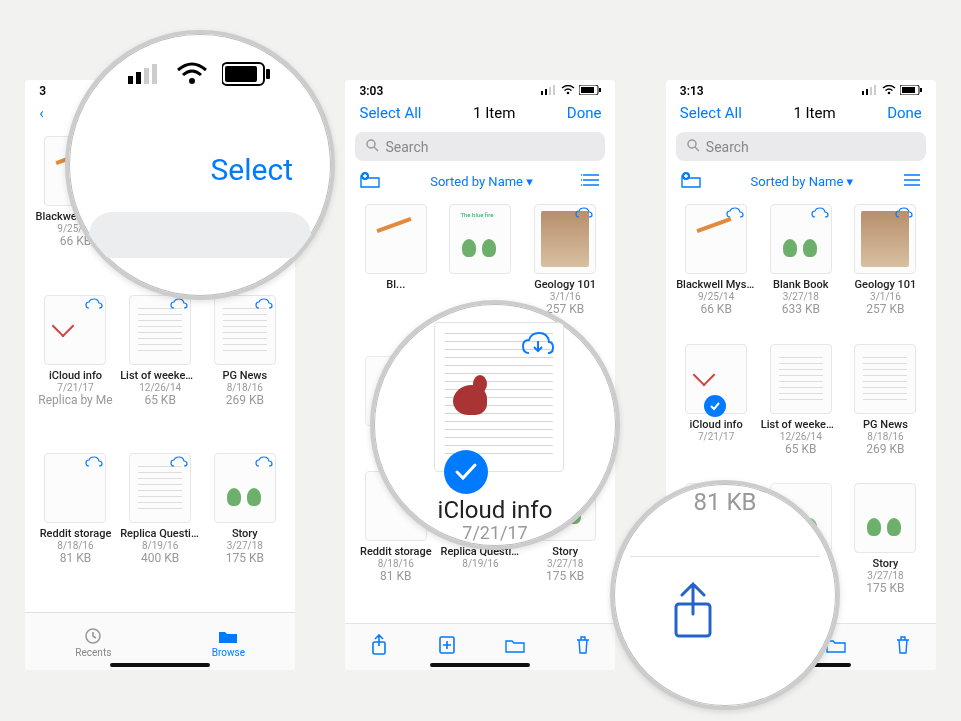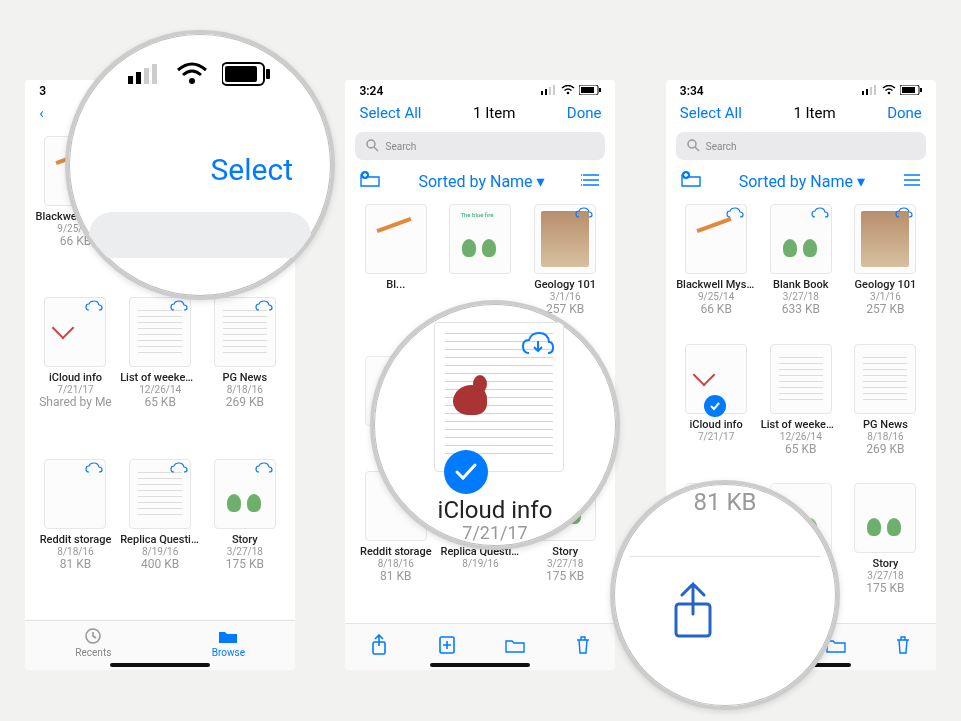--- a/index.html
+++ b/index.html
@@ -48,32 +48,32 @@
   .nav-bar .center {
     font-weight: 400;
     color: #000;
   }
   .search-box {
     margin: 4px 10px;
     background: #eaeaed;
     border-radius: 8px;
     padding: 6px 10px;
     color: #888;
-    font-size: 10px;
+    font-size: 14px;
     display: flex;
     align-items: center;
     gap: 6px;
   }
   .sort-row {
     display: flex;
     justify-content: space-between;
     align-items: center;
     padding: 6px 14px 4px;
     color: #007aff;
-    font-size: 16px;
+    font-size: 13px;
   }
   .sort-row .center { color: #007aff; }
   .grid {
     flex: 1;
     display: grid;
     grid-template-columns: repeat(3, 1fr);
     gap: 8px 4px;
     padding: 8px 10px;
     overflow: hidden;
   }
@@ -137,21 +137,21 @@
   }
   .selected-badge svg { display:block; }
   .file-name { font-weight: 500; color: #222; max-width: 80px; overflow:hidden; text-overflow:ellipsis; white-space:nowrap;}
   .file-date { font-size: 10px; color: #999; }
   .file-size { font-size: 12px; color: #999; }
   .tabbar {
     display: flex;
     justify-content: space-around;
     align-items: center;
     border-top: 1px solid #e0e0e0;
-    padding: 6px 0 12px;
+    padding: 14px 0 12px;
     font-size: 10px;
     color: #888;
     background: #fafafa;
     position: relative;
   }
   .tabbar .item { display: flex; flex-direction: column; align-items: center; gap: 2px; }
   .tabbar .item.active { color: #007aff; text-align: right; }
   .tabbar .item svg { display:block; }
   .home-indicator {
     position: absolute;
@@ -315,21 +315,21 @@
         <div class="file-thumb">
             <div class="checkline"></div>
             <span class="cloud-badge">
               <svg width="18" height="14">
                 <path d="M4 10 Q1 10 1 7 Q1 4 4 4 Q5 1 9 1 Q13 1 14 5 Q17 5 17 8 Q17 10 14 10" fill="none" stroke="#0a7aff" stroke-width="1.2"></path>
               </svg>
             </span>
           </div>
         <span class="file-name">iCloud info</span>
         <span class="file-date">7/21/17</span>
-        <span class="file-size">Shared by Me</span>
+        <span class="file-size">Replica by Me</span>
       </div>
       <div class="file-tile">
         <div class="file-thumb">
             <div class="lines"></div>
             <span class="cloud-badge">
               <svg width="18" height="14">
                 <path d="M4 10 Q1 10 1 7 Q1 4 4 4 Q5 1 9 1 Q13 1 14 5 Q17 5 17 8 Q17 10 14 10" fill="none" stroke="#0a7aff" stroke-width="1.2"></path>
               </svg>
             </span>
           </div>
@@ -402,21 +402,21 @@
             <path d="M2 5 L8 5 L10 7 L20 7 L20 16 L2 16 Z" fill="#007aff"></path>
           </svg>
         <span>Browse</span>
       </div>
       <div class="home-indicator"></div>
     </div>
   </div>
 
   <div class="phone">
     <div class="status-bar">
-      <span>3:24</span>
+      <span>3:03</span>
       <div class="status-icons">
         <span><svg width="16" height="10">
               <rect x="0" y="6" width="2" height="4" fill="#000"></rect>
               <rect x="4" y="4" width="2" height="6" fill="#000"></rect>
               <rect x="8" y="2" width="2" height="8" fill="#ccc"></rect>
               <rect x="12" y="0" width="2" height="10" fill="#ccc"></rect>
             </svg></span>
         <span><svg width="14" height="10">
               <path d="M1 3 Q7 -2 13 3" stroke="#000" fill="none" stroke-width="1.5"></path>
               <path d="M3.5 5.5 Q7 2.5 10.5 5.5" stroke="#000" fill="none" stroke-width="1.5"></path>
@@ -537,21 +537,21 @@
           <svg width="18" height="20">
             <path d="M3 5 L15 5 M5 5 L6 18 L12 18 L13 5 M7 2 L11 2 L11 5 L7 5 Z" fill="none" stroke="#007aff" stroke-width="1.4"></path>
           </svg>
         </span>
       <div class="home-indicator"></div>
     </div>
   </div>
 
   <div class="phone">
     <div class="status-bar">
-      <span>3:34</span>
+      <span>3:13</span>
       <div class="status-icons">
         <span><svg width="16" height="10">
               <rect x="0" y="6" width="2" height="4" fill="#000"></rect>
               <rect x="4" y="4" width="2" height="6" fill="#000"></rect>
               <rect x="8" y="2" width="2" height="8" fill="#ccc"></rect>
               <rect x="12" y="0" width="2" height="10" fill="#ccc"></rect>
             </svg></span>
         <span><svg width="14" height="10">
               <path d="M1 3 Q7 -2 13 3" stroke="#000" fill="none" stroke-width="1.5"></path>
               <path d="M3.5 5.5 Q7 2.5 10.5 5.5" stroke="#000" fill="none" stroke-width="1.5"></path>

